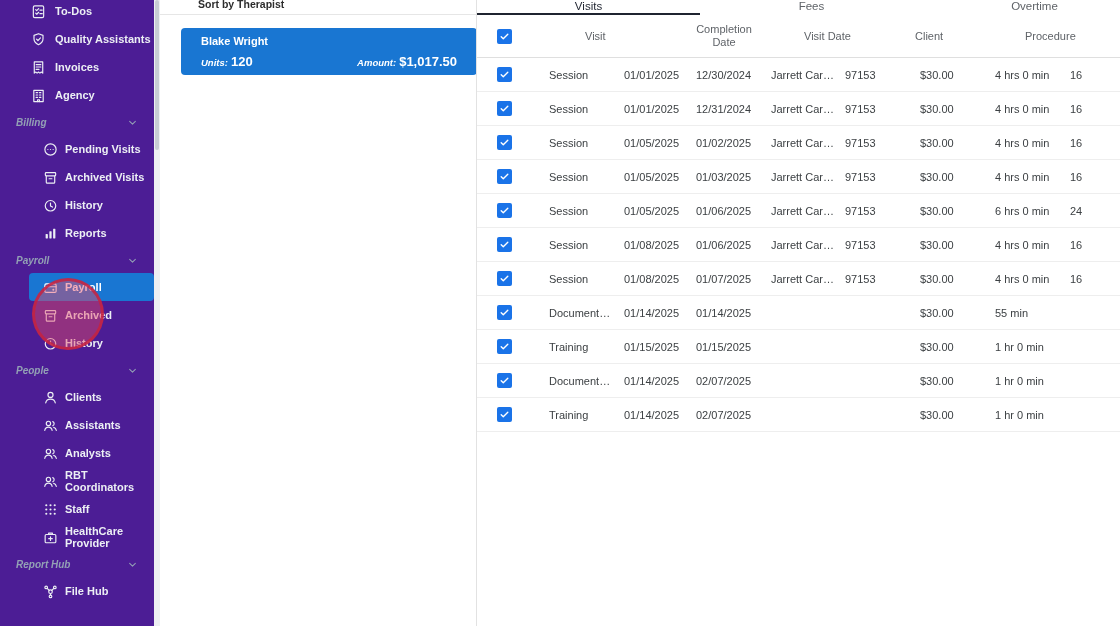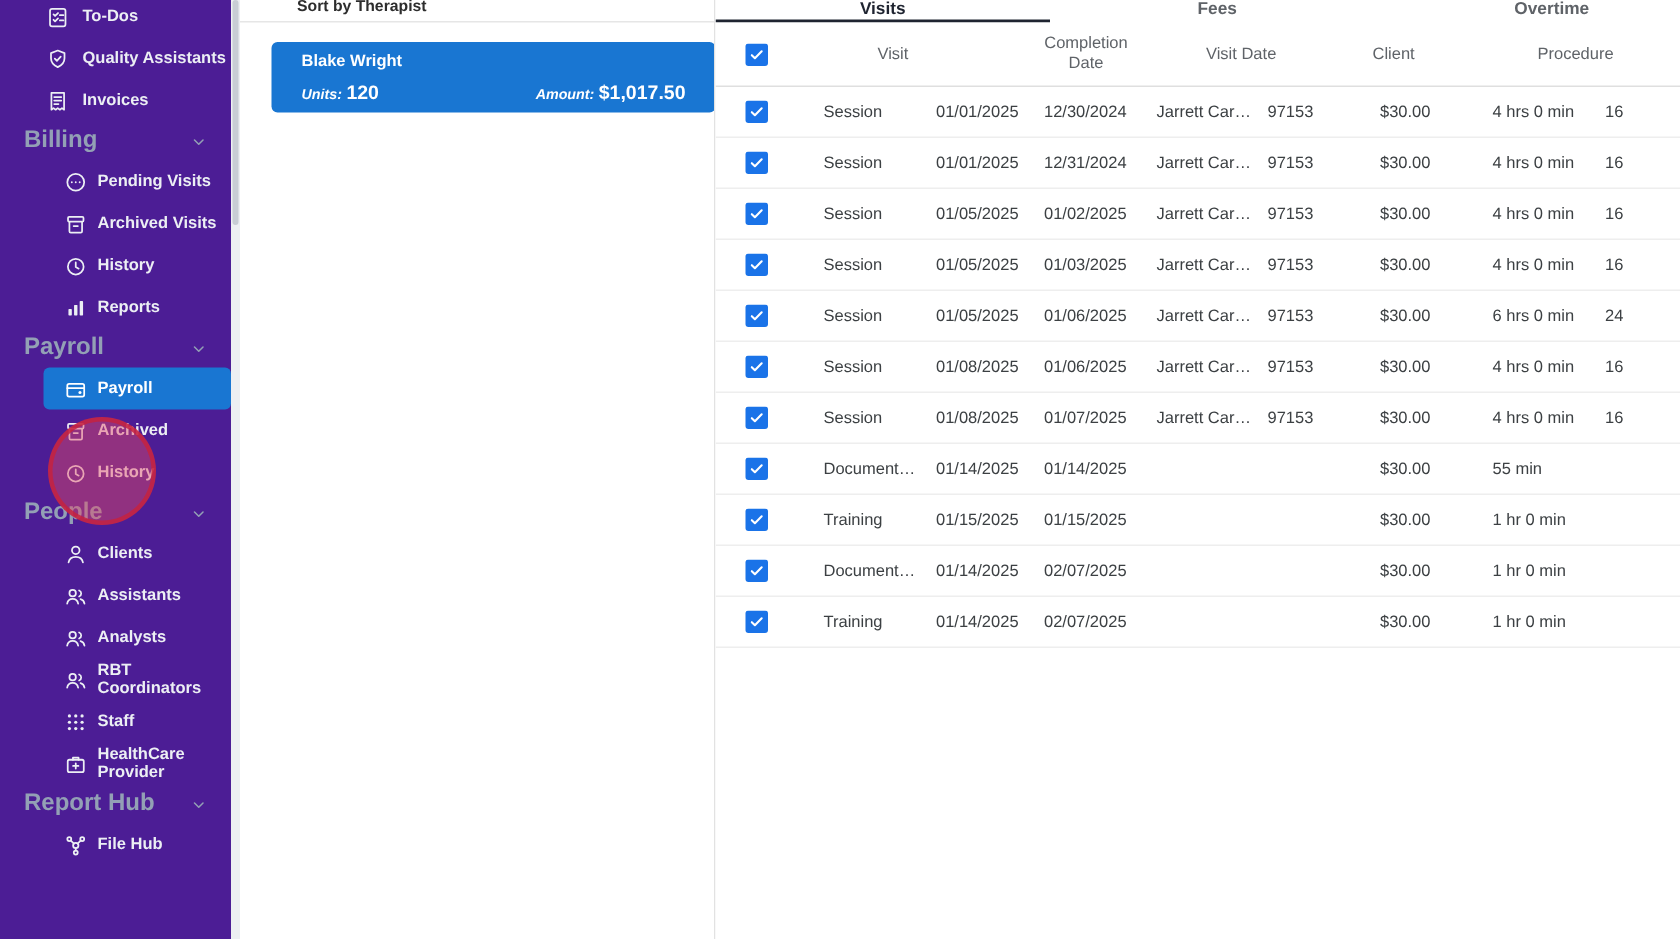--- a/index.html
+++ b/index.html
@@ -12,21 +12,21 @@
   .sidebar { width: 154px; height: 100%; background: #4c1d95; flex: none; overflow: hidden; }
   .sidebar-nav { margin-top: -3px; }
   .nav-item { height: 28px; display: flex; align-items: center; color: #eceff4; font-weight: 600; font-size: 11px; cursor: pointer; }
   .nav-item.top { padding-left: 31px; }
   .nav-item.top .icon { margin-right: 9px; }
   .nav-item.sub { padding-left: 43px; }
   .nav-item.sub .icon { margin-right: 7px; }
   .nav-item.active { background: #1976d2; margin-left: 29px; padding-left: 14px; border-radius: 4px; color: #fff; }
   .icon { width: 15px; height: 15px; display: inline-flex; flex: none; align-items: center; justify-content: center; }
   .icon svg { width: 15px; height: 15px; display: block; }
-  .section-header { height: 26px; display: flex; align-items: center; padding: 0 15px 0 16px; color: #93a0b5; font-size: 16px; font-weight: 600; cursor: pointer; }
+  .section-header { height: 26px; display: flex; align-items: center; padding: 0 15px 0 16px; color: #93a0b5; font-size: 10px; font-weight: 600; cursor: pointer; font-style: italic; }
   .section-header .icon { margin-left: auto; width: 13px; height: 13px; }
   .section-header .icon svg { width: 13px; height: 13px; }
   .badge { margin-left: auto; margin-right: 15px; background: #2e6fd8; color: #fff; font-size: 9px; font-weight: 700; min-width: 18px; height: 13px; line-height: 13px; text-align: center; border-radius: 8px; padding: 0 4px; }
 
   .sidebar-scrollbar { width: 6px; background: #edeff2; flex: none; position: relative; }
   .sidebar-scrollbar .thumb { position: absolute; top: 0; left: 1px; width: 4px; height: 150px; border-radius: 2px; background: #c8cdd4; }
 
   
   .mid-panel { width: 317px; flex: none; border-right: 1px solid #e2e2e2; background: #fff; overflow: hidden; }
   .panel-header { height: 15px; border-bottom: 1px solid #e6e6e6; overflow: hidden; padding-left: 38px; }
@@ -35,21 +35,21 @@
   .therapist-card { width: 296px; height: 47px; border-radius: 4px; padding: 7px 20px; cursor: pointer; }
   .therapist-card.selected { background: #1976d2; color: #fff; }
   .card-name { font-size: 11px; font-weight: 700; }
   .card-row { display: flex; justify-content: space-between; margin-top: 7px; font-size: 9.5px; align-items: baseline; }
   .lbl { font-style: italic; font-weight: 600; }
   .val { font-weight: 700; font-size: 13px; margin-left: 3px; }
 
   
   .main { flex: 1; overflow: hidden; display: flex; flex-direction: column; background: #fff; }
   .tabbar { height: 15px; display: flex; flex: none; position: relative; overflow: hidden; }
-  .tab { width: 223px; flex: none; text-align: center; color: #5f6368; font-weight: 700; cursor: pointer; position: relative; overflow: hidden; }
+  .tab { width: 223px; flex: none; text-align: center; color: #5f6368; font-weight: 400; cursor: pointer; position: relative; overflow: hidden; }
   .tab span { display: inline-block; line-height: 16px; margin-top: -7px; font-size: 11.5px; }
   .tab.active { color: #1f2430; }
   .tab .indicator { position: absolute; bottom: 0; left: 0; right: 0; height: 2.5px; background: #1f2430; display: none; }
   .tab.active .indicator { display: block; }
 
   .table { flex: 1; overflow: hidden; }
   .tr { display: grid; grid-template-columns: 64px 75px 72px 75px 74px 75px 75px 75px 1fr; align-items: center; }
   .thead { height: 43px; border-bottom: 1px solid #dfdfdf; color: #5f6368; font-weight: 500; font-size: 11px; gap: 36px; }
   .thead .cell { line-height: 13px; white-space: normal; }
   .row { height: 34px; border-bottom: 1px solid #eeeeee; color: #3c4043; font-size: 11px; cursor: pointer; }
@@ -92,20 +92,30 @@
           <span>Quality Assistants</span>
         </div>
         <div class="nav-item top">
           <span class="icon">
             <svg viewBox="0 0 16 16" fill="none" stroke="currentColor" stroke-width="1.25" stroke-linecap="round" stroke-linejoin="round">
               <path d="M3.5 2h9v12l-1.5-1.1-1.5 1.1-1.5-1.1L6.5 14 5 12.9 3.5 14z"></path>
               <path d="M5.5 5h5M5.5 7.5h5M5.5 10h3"></path>
             </svg>
           </span>
           <span>Invoices</span>
+        </div>
+        <div class="nav-item top">
+          <span class="icon">
+            <svg viewBox="0 0 16 16" fill="none" stroke="currentColor" stroke-width="1.25" stroke-linecap="round" stroke-linejoin="round">
+              <rect x="3" y="2.5" width="10" height="12"></rect>
+              <path d="M5.5 5h1.5M9 5h1.5M5.5 7.5h1.5M9 7.5h1.5M5.5 10h1.5M9 10h1.5"></path>
+              <path d="M7 14.5v-2h2v2"></path>
+            </svg>
+          </span>
+          <span>Agency</span>
         </div>
         <div class="section-header">
           <span>Billing</span>
           <span class="icon">
             <svg viewBox="0 0 16 16" fill="none" stroke="currentColor" stroke-width="1.25" stroke-linecap="round" stroke-linejoin="round">
               <path d="M4.5 6.6L8 10.1l3.5-3.5"></path>
             </svg>
           </span>
         </div>
         <div class="nav-item sub">

